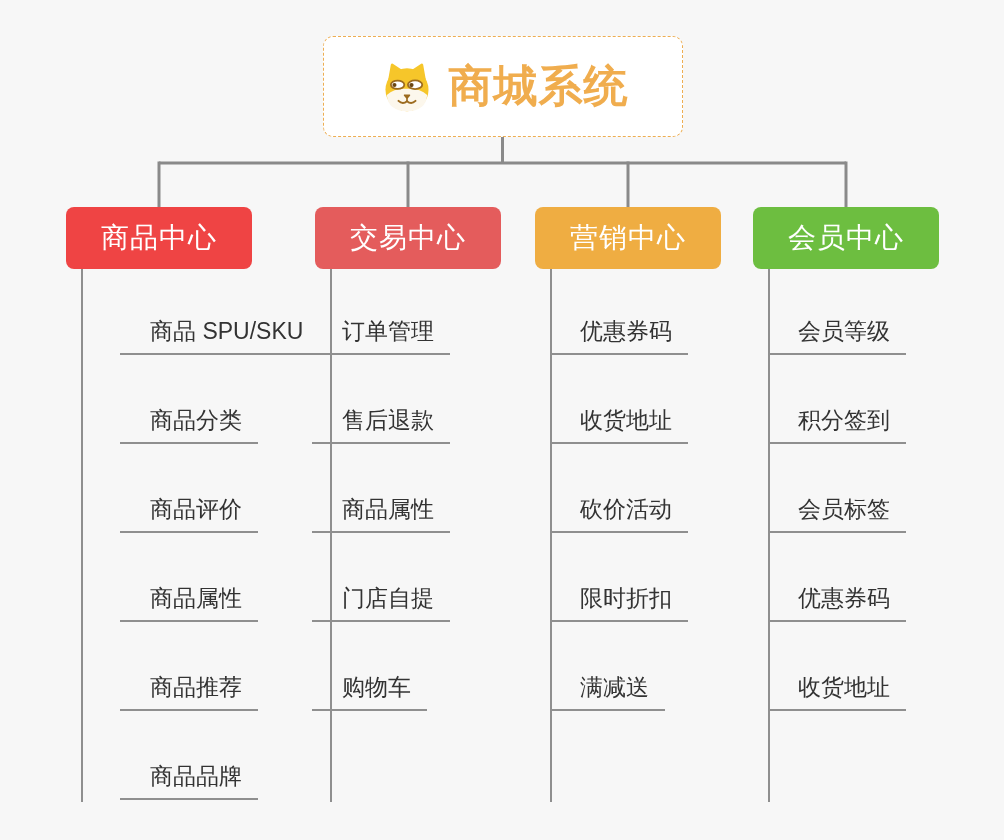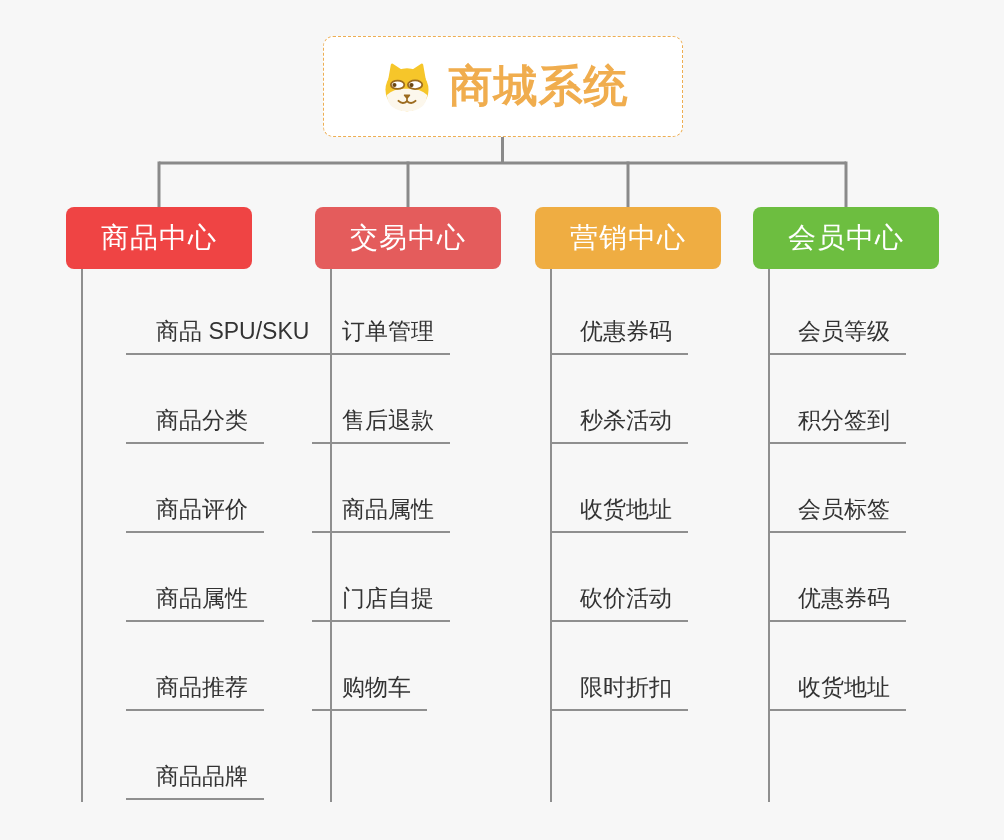--- a/index.html
+++ b/index.html
@@ -66,21 +66,21 @@
       <path d="M22.5 44.5 Q27.2 49 32 44.8 Q36.8 49 41.5 44.5" stroke="#9c6b1f" stroke-width="2.2" fill="none" stroke-linecap="round"></path>
     </svg>
     <span class="root-title">商城系统</span>
   </div>
 
   <div id="branches">
       <div class="branch-box" style="left: 58px; background: #ef4444;">
         <span>商品中心</span>
       </div>
       <div class="trunk" style="left: 73px;"></div>
-      <div class="item-col" style="left: 70px; padding-left: 48px;">
+      <div class="item-col" style="left: 64px; padding-left: 48px;">
         <div class="sub-item">
           <span>商品 SPU/SKU</span>
         </div>
         <div class="sub-item">
           <span>商品分类</span>
         </div>
         <div class="sub-item">
           <span>商品评价</span>
         </div>
         <div class="sub-item">
@@ -116,30 +116,30 @@
       </div>
       <div class="branch-box" style="left: 527px; background: rgb(239, 173, 66);">
         <span>营销中心</span>
       </div>
       <div class="trunk" style="left: 542px;"></div>
       <div class="item-col" style="left: 542px;">
         <div class="sub-item">
           <span>优惠券码</span>
         </div>
         <div class="sub-item">
-          <span>秒杀活动</span>
-        </div>
-        <div class="sub-item">
           <span>收货地址</span>
         </div>
         <div class="sub-item">
           <span>砍价活动</span>
         </div>
         <div class="sub-item">
           <span>限时折扣</span>
+        </div>
+        <div class="sub-item">
+          <span>满减送</span>
         </div>
       </div>
       <div class="branch-box" style="left: 745px; background: rgb(109, 190, 64);">
         <span>会员中心</span>
       </div>
       <div class="trunk" style="left: 760px;"></div>
       <div class="item-col" style="left: 760px;">
         <div class="sub-item">
           <span>会员等级</span>
         </div>

